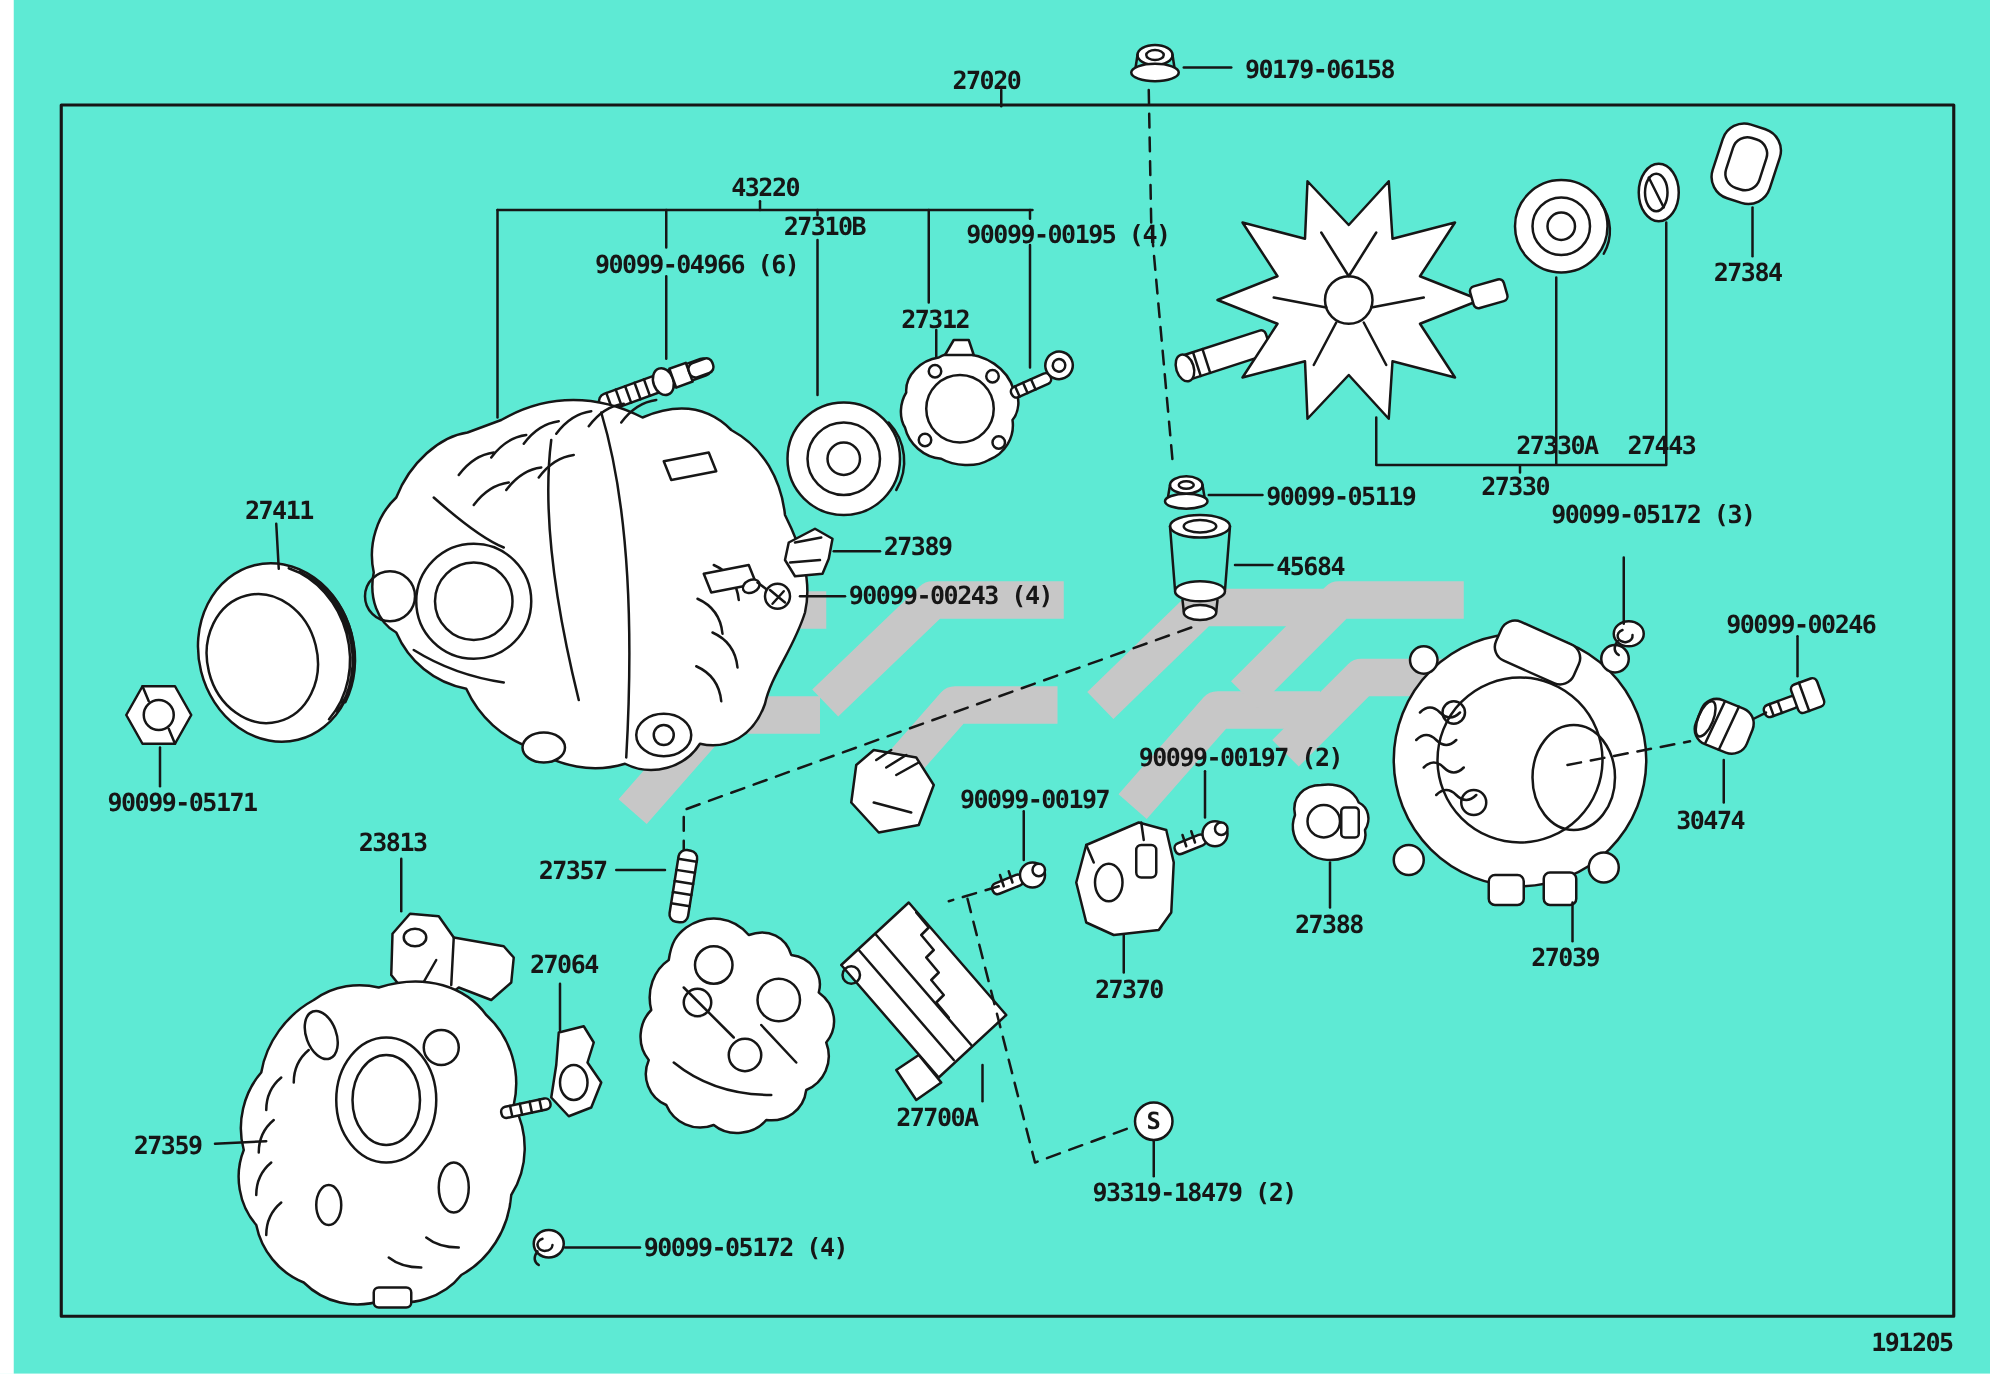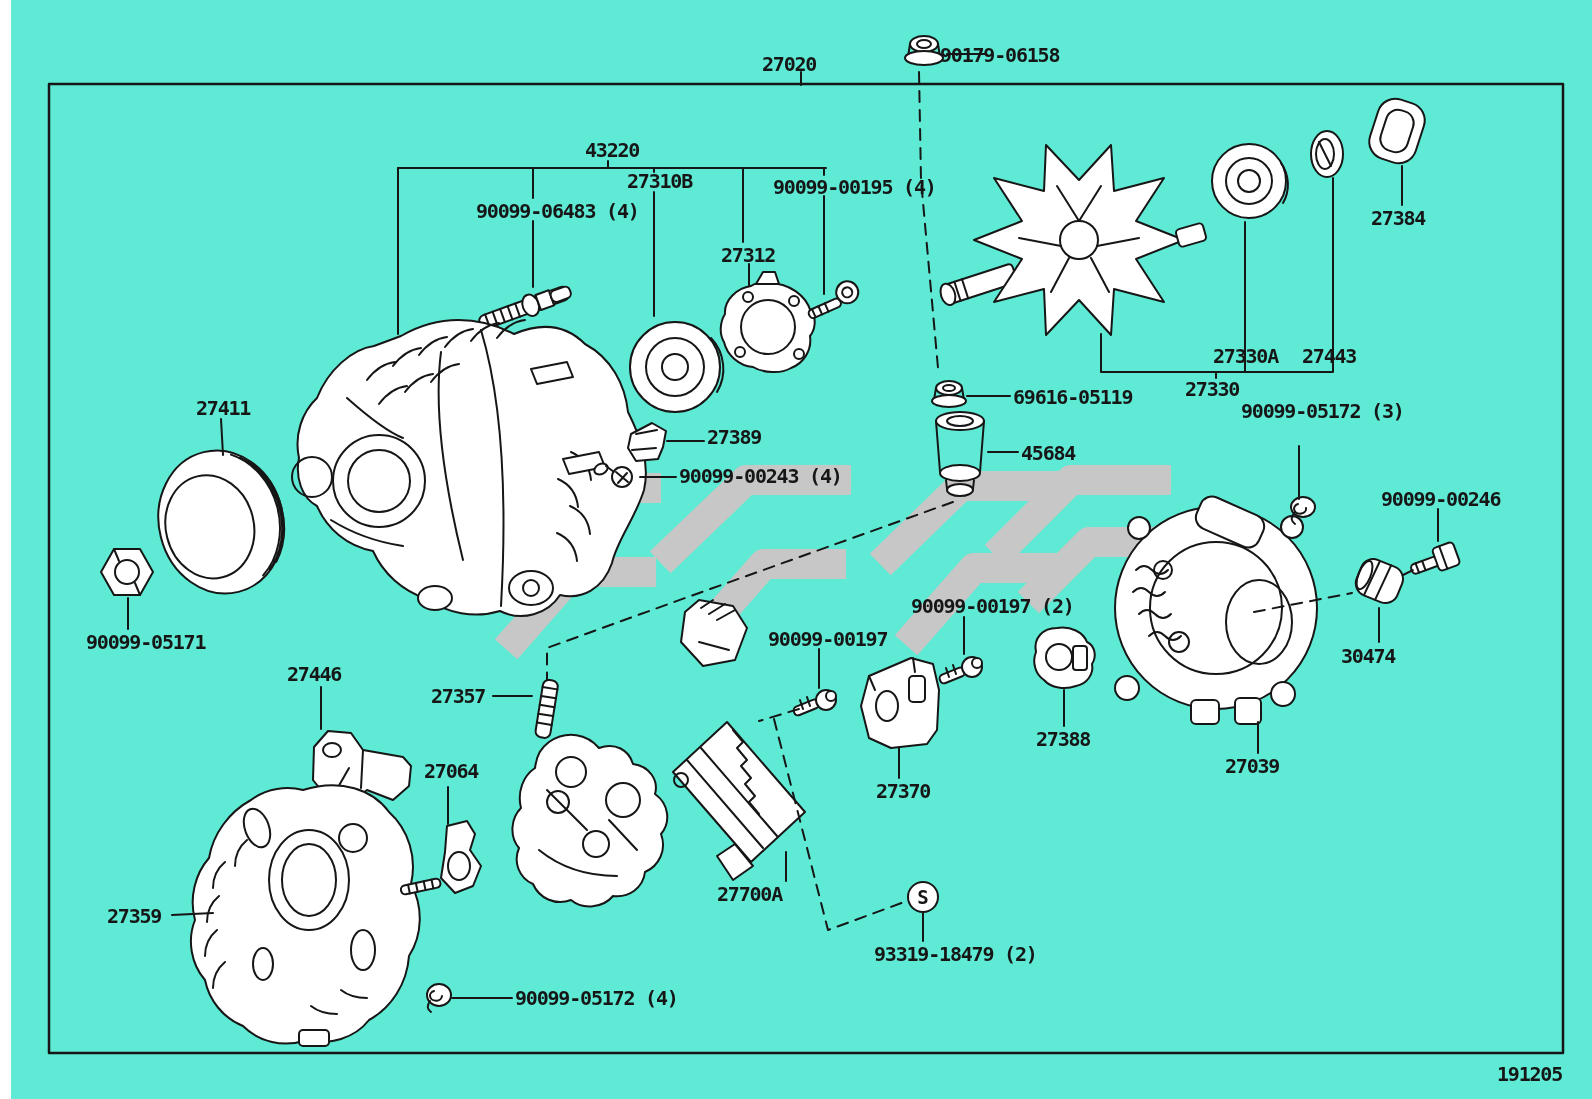--- a/index.html
+++ b/index.html
@@ -328,39 +328,39 @@
     <path d="M908,72 L910,180 L927,368"></path>
     <path d="M942,502 L663,602 L536,648 L536,680"></path>
     <path d="M763,719 L817,930 L896,901"></path>
     <path d="M788,709 L748,721"></path>
     <path d="M1243,612 L1341,593"></path>
     <path d="M1392,575 L1406,568"></path>
   </g>
 </svg>
 
 <div class="lbl" style="left:751px;top:53px">27020</div>
-<div class="lbl" style="left:929px;top:44px">90179-06158</div>
+<div class="lbl" style="left:985px;top:44px">90179-06158</div>
 <div class="lbl" style="left:574px;top:139px">43220</div>
 <div class="lbl" style="left:616px;top:170px">27310B</div>
 <div class="lbl" style="left:762px;top:176px">90099-00195 (4)</div>
-<div class="lbl" style="left:465px;top:200px">90099-06483 (4)</div>
+<div class="lbl" style="left:465px;top:200px">90099-04966 (6)</div>
 <div class="lbl" style="left:710px;top:244px">27312</div>
 <div class="lbl" style="left:1360px;top:207px">27384</div>
 <div class="lbl" style="left:1202px;top:345px">27330A</div>
 <div class="lbl" style="left:1291px;top:345px">27443</div>
 <div class="lbl" style="left:1174px;top:378px">27330</div>
-<div class="lbl" style="left:1002px;top:386px">69616-05119</div>
+<div class="lbl" style="left:1002px;top:386px">90099-05119</div>
 <div class="lbl" style="left:185px;top:397px">27411</div>
 <div class="lbl" style="left:696px;top:426px">27389</div>
 <div class="lbl" style="left:668px;top:465px">90099-00243 (4)</div>
 <div class="lbl" style="left:1010px;top:442px">45684</div>
 <div class="lbl" style="left:1230px;top:400px">90099-05172 (3)</div>
 <div class="lbl" style="left:1370px;top:488px">90099-00246</div>
 <div class="lbl" style="left:75px;top:631px">90099-05171</div>
-<div class="lbl" style="left:276px;top:663px">27446</div>
+<div class="lbl" style="left:276px;top:663px">23813</div>
 <div class="lbl" style="left:420px;top:685px">27357</div>
 <div class="lbl" style="left:900px;top:595px">90099-00197 (2)</div>
 <div class="lbl" style="left:757px;top:628px">90099-00197</div>
 <div class="lbl" style="left:1025px;top:728px">27388</div>
 <div class="lbl" style="left:1330px;top:645px">30474</div>
 <div class="lbl" style="left:413px;top:760px">27064</div>
 <div class="lbl" style="left:865px;top:780px">27370</div>
 <div class="lbl" style="left:1214px;top:755px">27039</div>
 <div class="lbl" style="left:96px;top:905px">27359</div>
 <div class="lbl" style="left:706px;top:883px">27700A</div>

